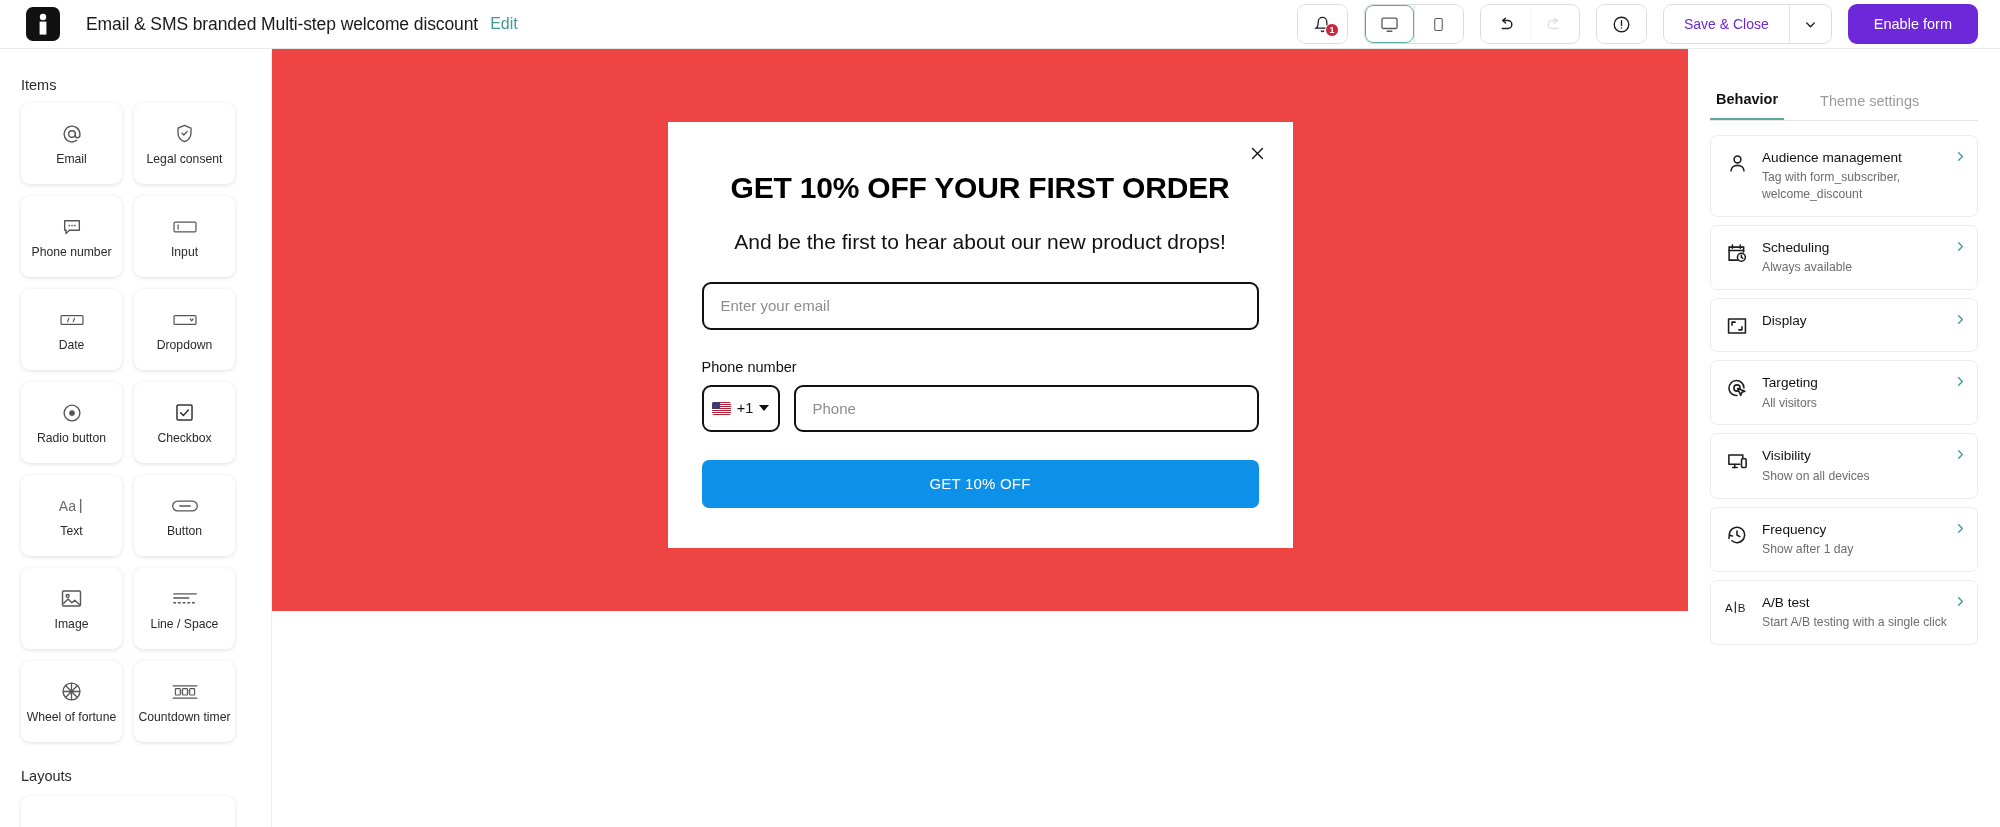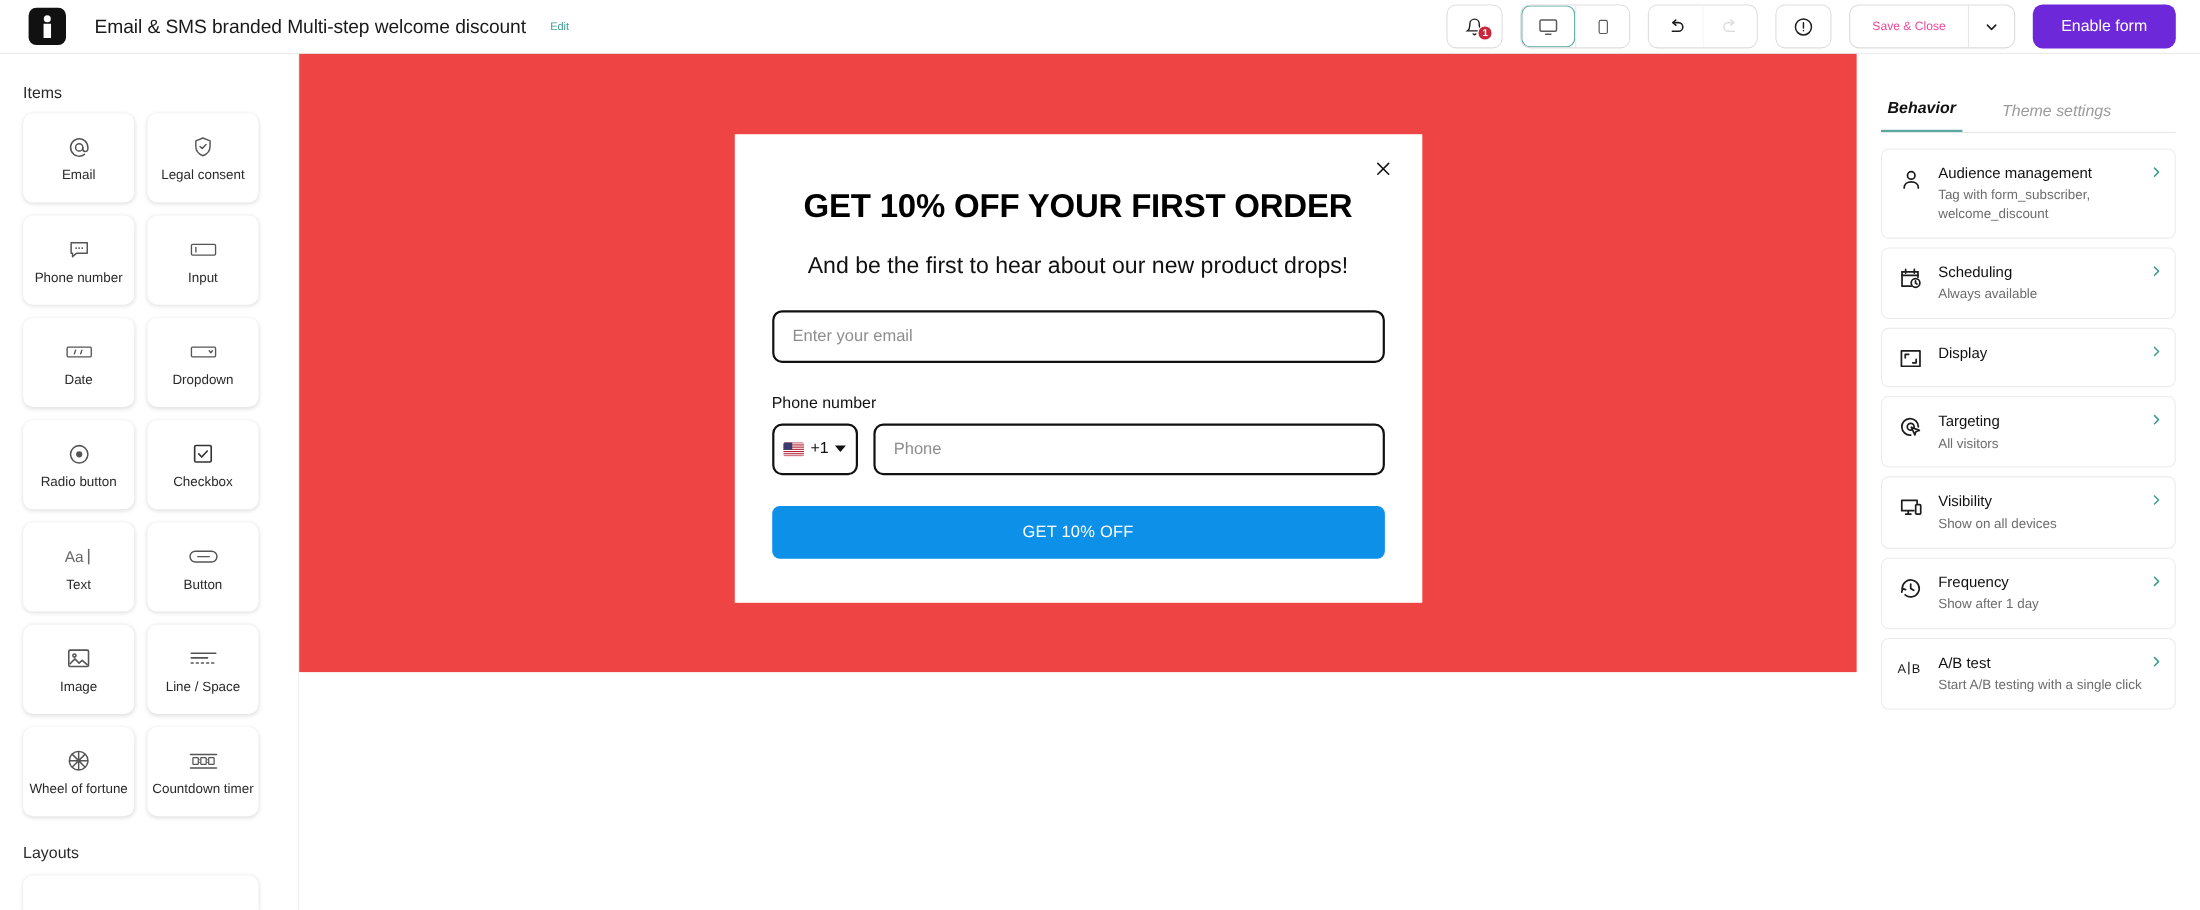--- a/index.html
+++ b/index.html
@@ -19,21 +19,21 @@
   .brand-logo {
     width: 34px; height: 34px; margin-left: 26px; border-radius: 7px;
     background: #111; display: flex; align-items: center; justify-content: center;
   }
   .brand-logo svg { display: block; }
   .doc-title {
     margin-left: 26px; font-size: 17.5px; font-weight: normal; color: #1a1a1a;
     white-space: nowrap; letter-spacing: -0.1px;
   }
   .edit-link {
-    margin-left: 22px; font-size: 10px; color: #3f9c93; cursor: pointer;
+    margin-left: 12px; font-size: 16px; color: #3f9c93; cursor: pointer;
   }
   .topbar-right {
     margin-left: auto; margin-right: 22px;
     display: flex; align-items: center; gap: 16px;
   }
   .tb-group {
     display: flex; align-items: center;
     border: 1px solid #dcdcdc; border-radius: 9px; background: #fff;
     height: 40px; overflow: hidden;
   }
@@ -51,21 +51,21 @@
   .notif-badge {
     position: absolute; right: 8px; bottom: 6px;
     width: 14px; height: 14px; border-radius: 50%;
     background: #c9273b; color: #fff; font-size: 9px; font-weight: bold;
     display: flex; align-items: center; justify-content: center;
     border: 1.5px solid #fff;
   }
   .save-group { display: flex; align-items: center; }
   .save-btn {
     height: 38px; padding: 0 20px; display: flex; align-items: center;
-    font-size: 11px; color: #ec4899; cursor: pointer; font-weight: 500;
+    font-size: 14px; color: #6d28d9; cursor: pointer; font-weight: 500;
     white-space: nowrap;
   }
   .save-caret {
     width: 42px; height: 38px; border-left: 1px solid #e6e6e6;
     display: flex; align-items: center; justify-content: center; cursor: pointer;
   }
   .enable-btn {
     height: 40px; padding: 0 26px; border-radius: 9px;
     background: #6d28d9; color: #fff; font-size: 14.5px; font-weight: 500;
     display: flex; align-items: center; justify-content: center;
@@ -166,21 +166,21 @@
     font-family: "Liberation Sans", sans-serif;
   }
 
   
   .rightpanel {
     position: absolute; top: 49px; left: 1688px; width: 312px; height: 778px;
     background: #fff; overflow: hidden;
   }
   .tabs {
     display: flex; align-items: flex-end; height: 50px;
-    margin: 22px 22px 0 22px; border-bottom: 1px solid #e6e6e6; font-style: italic;
+    margin: 22px 22px 0 22px; border-bottom: 1px solid #e6e6e6;
   }
   .tab {
     font-size: 14.5px; color: #9b9b9b; padding: 0 6px 11px 6px;
     cursor: pointer; margin-right: 30px; white-space: nowrap;
   }
   .tab.active {
     color: #111; font-weight: bold; border-bottom: 2.5px solid #5aa9a1;
   }
   .behav-list { margin: 14px 22px 0 22px; }
   .behav-card {

